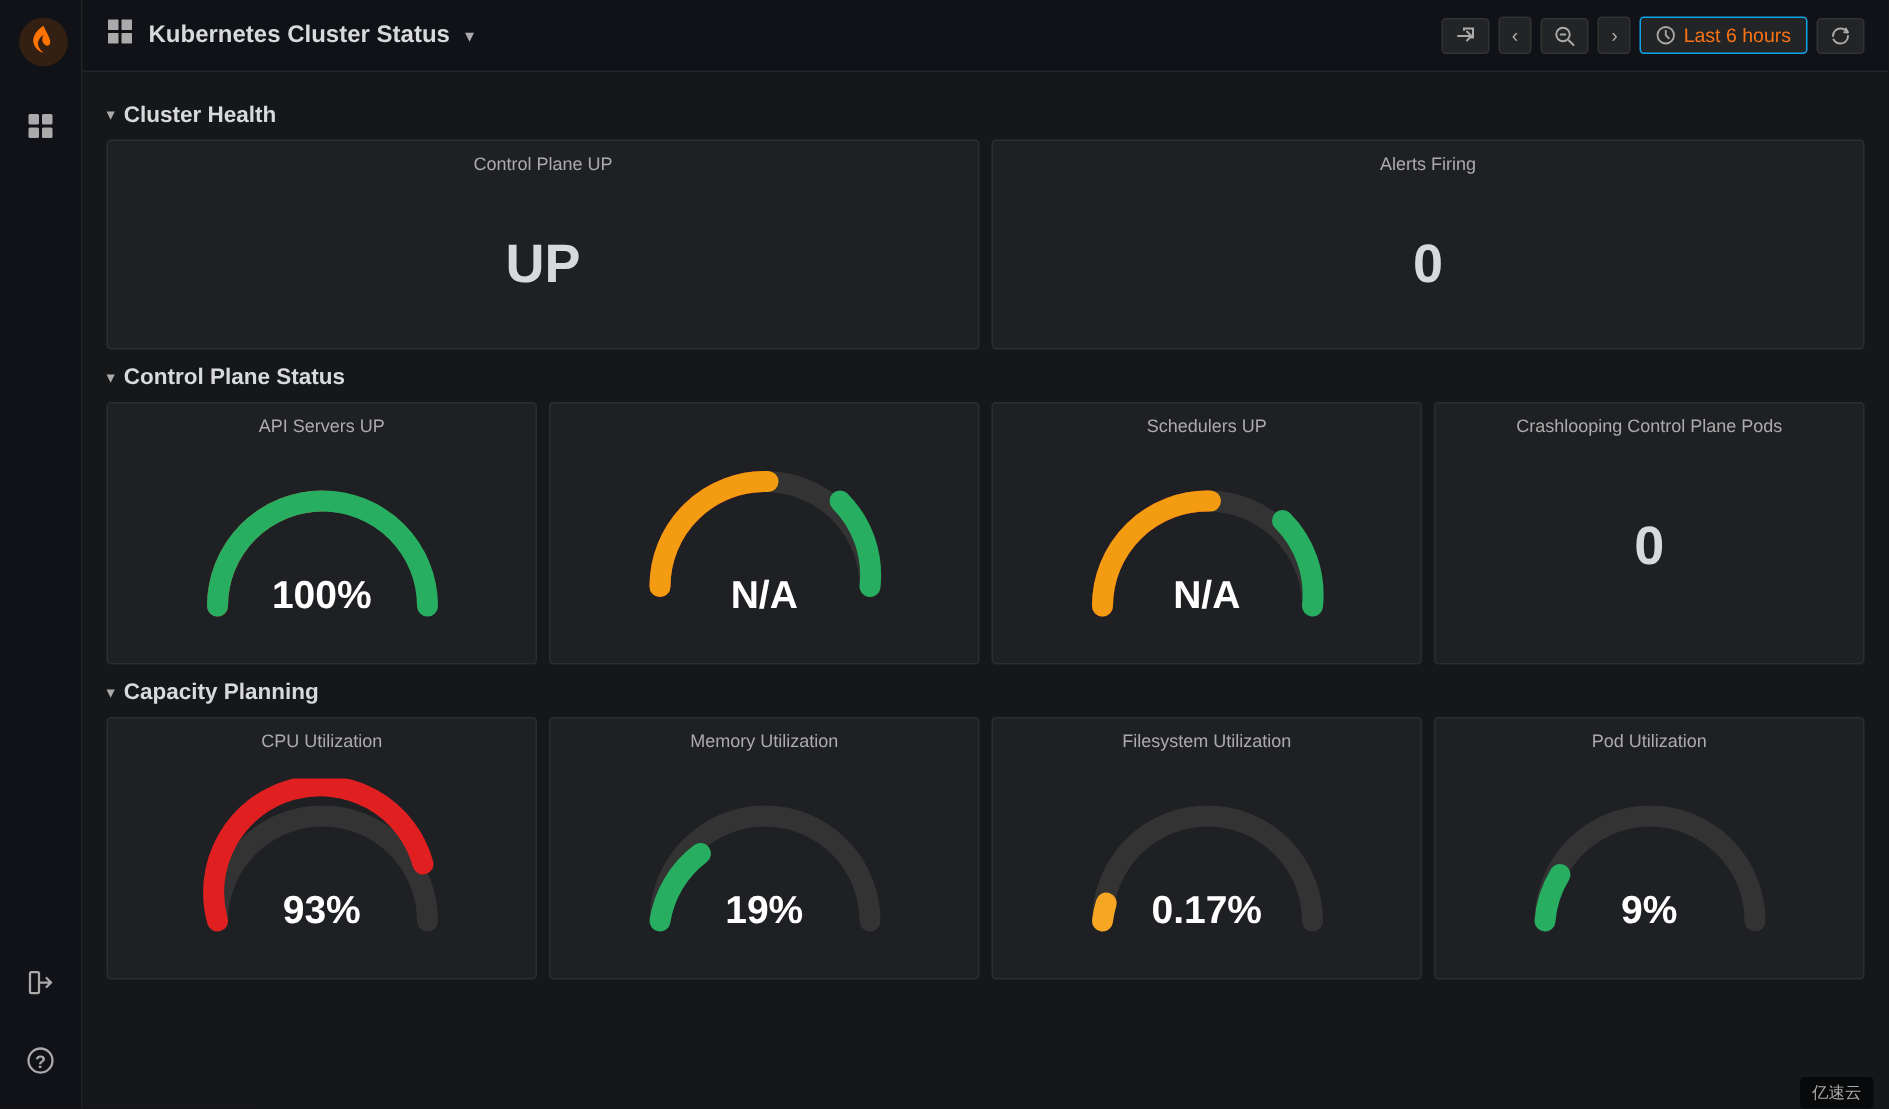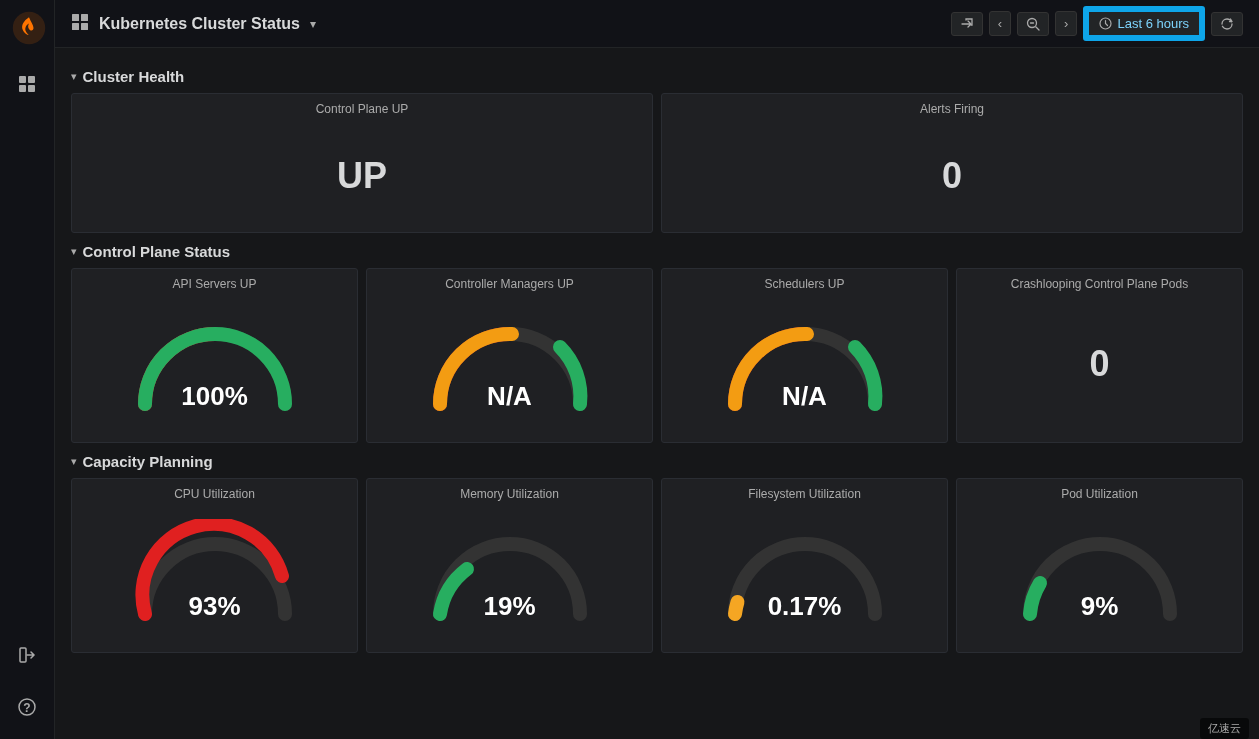--- a/index.html
+++ b/index.html
@@ -94,22 +94,22 @@
       border-radius: 3px;
       padding: 4px 8px;
       cursor: pointer;
       font-size: 13px;
       display: flex;
       align-items: center;
       gap: 4px;
     }
     .time-range-btn {
       background: #222426;
-      border: 6px solid #0ea5e9;
-      color: #7dd3fc;
+      border: 1px solid #0ea5e9;
+      color: #f97316;
       border-radius: 3px;
       padding: 4px 10px;
       cursor: pointer;
       font-size: 13px;
       display: flex;
       align-items: center;
       gap: 5px;
     }
 
     
@@ -335,21 +335,20 @@
 
             <path d="M20 95 A70 70 0 0 1 90 25" fill="none" stroke="#c0392b" stroke-width="14" stroke-linecap="round"></path>
 
             <path d="M20 95 A70 70 0 0 1 160 95" fill="none" stroke="#27ae60" stroke-width="14" stroke-linecap="round"></path>
           </svg>
           <div class="gauge-value">100%</div>
         </div>
       </div>
 
       <div class="panel gauge-panel" style="flex:1">
-        <div class="panel-title">Controller Managers UP</div>
         <div class="gauge-container">
           <svg class="gauge-svg" viewBox="0 0 180 110" width="170" height="105">
             <path d="M20 95 A70 70 0 0 1 160 95" fill="none" stroke="#333" stroke-width="14" stroke-linecap="round"></path>
 
             <path d="M20 95 A70 70 0 0 1 90 25" fill="none" stroke="#c0392b" stroke-width="14" stroke-linecap="round"></path>
 
             <path d="M20 95 A70 70 0 0 1 92 25" fill="none" stroke="#f39c12" stroke-width="14" stroke-linecap="round"></path>
 
             <path d="M140 38 A70 70 0 0 1 160 95" fill="none" stroke="#27ae60" stroke-width="14" stroke-linecap="round"></path>
           </svg>

